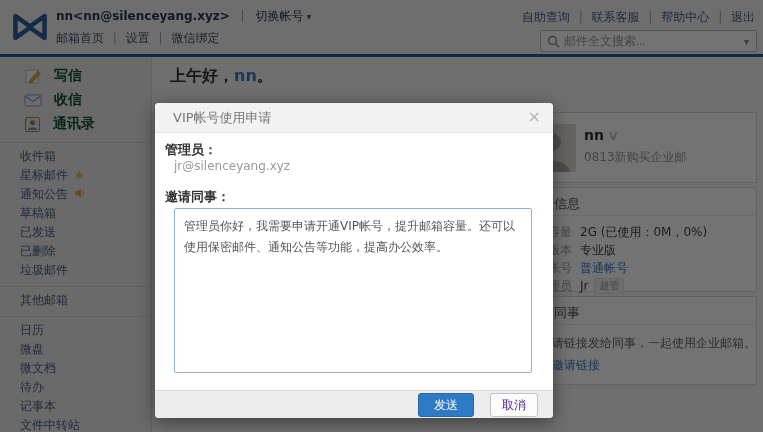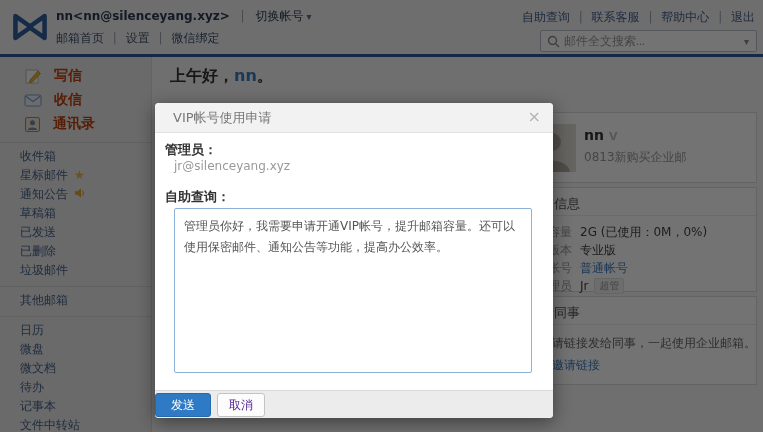--- a/index.html
+++ b/index.html
@@ -23,21 +23,21 @@
   .searchbox input{flex:1;border:0;outline:none;background:transparent;font-size:12px;color:#666;
                    font-family:inherit;padding:0 4px;}
   .searchbox input::placeholder{color:#999;}
   .search-ic{margin-left:6px;flex:0 0 auto;display:block;}
   .search-caret{margin-right:7px;color:#888;font-size:10px;cursor:pointer;}
   .blue-line{position:absolute;left:0;top:54px;width:763px;height:3px;background:#2f5c9c;}
   
   .sidebar{position:absolute;left:0;top:57px;width:152px;height:375px;background:#ececec;
            border-right:1px solid #dcdcdc;box-sizing:border-box;padding-top:7px;}
   .compose-item{height:24px;display:flex;align-items:center;padding-left:24px;cursor:pointer;}
-  .compose-item .lbl{margin-left:12px;font-size:14px;font-weight:bold;color:#c2410c;}
+  .compose-item .lbl{margin-left:12px;font-size:14px;font-weight:bold;color:#14532d;}
   .side-div{border-top:1px solid #d8d8d8;margin:6px 0 4px 0;}
   .folder{height:19px;line-height:19px;padding-left:20px;font-size:12px;color:#47628c;cursor:pointer;white-space:nowrap;}
   .star{color:#eab343;font-size:12px;margin-left:6px;}
   .spk{margin-left:6px;vertical-align:-1px;}
   
   .main{position:absolute;left:153px;top:57px;width:610px;height:375px;background:#f5f5f5;}
   .greeting{position:absolute;left:170px;top:66px;font-size:16px;font-weight:bold;color:#333;}
   .greeting .gname{color:#3b7dc4;}
   
   .card{position:absolute;left:515px;width:242px;background:#ffffff;border:1px solid #dcdcdc;box-sizing:border-box;}
@@ -67,21 +67,21 @@
               border-bottom:1px solid #e2e2e2;border-radius:4px 4px 0 0;box-sizing:border-box;}
   .m-title{position:absolute;left:18px;top:0;line-height:30px;font-size:13px;color:#777;}
   .m-close{position:absolute;right:12px;top:0;line-height:28px;font-size:16px;color:#b5b5b5;cursor:pointer;}
   .m-label{position:absolute;left:10px;font-size:13px;font-weight:bold;color:#333;}
   .m-admin-val{position:absolute;left:19px;top:56px;font-size:12px;color:#999;}
   .m-textarea{position:absolute;left:19px;top:105px;width:358px;height:165px;box-sizing:border-box;
               border:1px solid #8cb2d9;border-radius:2px;padding:7px 9px;resize:none;outline:none;
               font-family:inherit;font-size:12px;line-height:1.75;color:#555;background:#fff;}
   .m-footer{position:absolute;left:0;bottom:0;width:100%;height:28px;background:#ececec;
             border-top:1px solid #d9d9d9;border-radius:0 0 4px 4px;box-sizing:border-box;
-            display:flex;align-items:center;gap:6px;padding-right:15px;}
+            display:flex;justify-content:flex-end;align-items:center;gap:16px;padding-right:15px;}
   .btn{font-family:inherit;font-size:12px;line-height:1;padding:5px 15px;border-radius:3px;cursor:pointer;}
   .btn-send{background:#2e7ac5;border:1px solid #2769ad;color:#fff;}
   .btn-cancel{background:#fcfcfc;border:1px solid #c3c3c3;color:#4c1d95;padding:5px 11px;}
 </style>
 </head>
 <body>
 
 <div class="page" data-interactable="false">
 
   <div class="header" data-interactable="false">
@@ -214,21 +214,21 @@
 
   <div class="overlay" data-interactable="false"></div>
 
   <div class="modal" data-interactable="false">
     <div class="m-titlebar" data-interactable="false">
       <div class="m-title" data-interactable="false">VIP帐号使用申请</div>
       <div class="m-close" data-interactable="true">×</div>
     </div>
     <div class="m-label" style="top:38px;" data-interactable="false">管理员：</div>
     <div class="m-admin-val" data-interactable="false">jr@silenceyang.xyz</div>
-    <div class="m-label" style="top:85px;" data-interactable="false">自助查询：</div>
+    <div class="m-label" style="top:85px;" data-interactable="false">邀请同事：</div>
     <textarea class="m-textarea" data-interactable="true" style="">管理员你好，我需要申请开通VIP帐号，提升邮箱容量。还可以使用保密邮件、通知公告等功能，提高办公效率。</textarea>
     <div class="m-footer" data-interactable="false">
       <button class="btn btn-send" data-interactable="true">发送</button>
       <button class="btn btn-cancel" data-interactable="true">取消</button>
     </div>
   </div>
 
 </div>
 
 </body></html>

